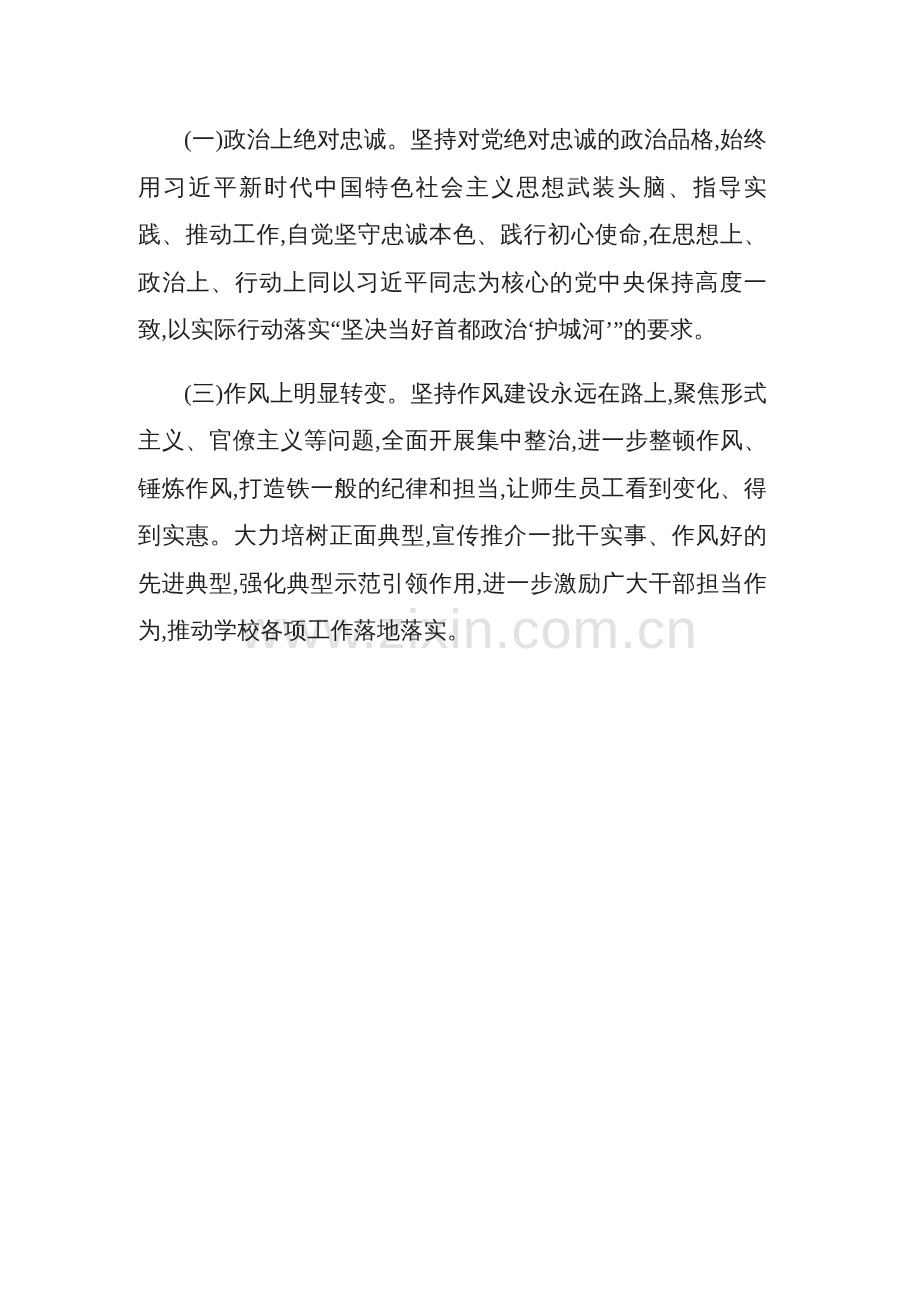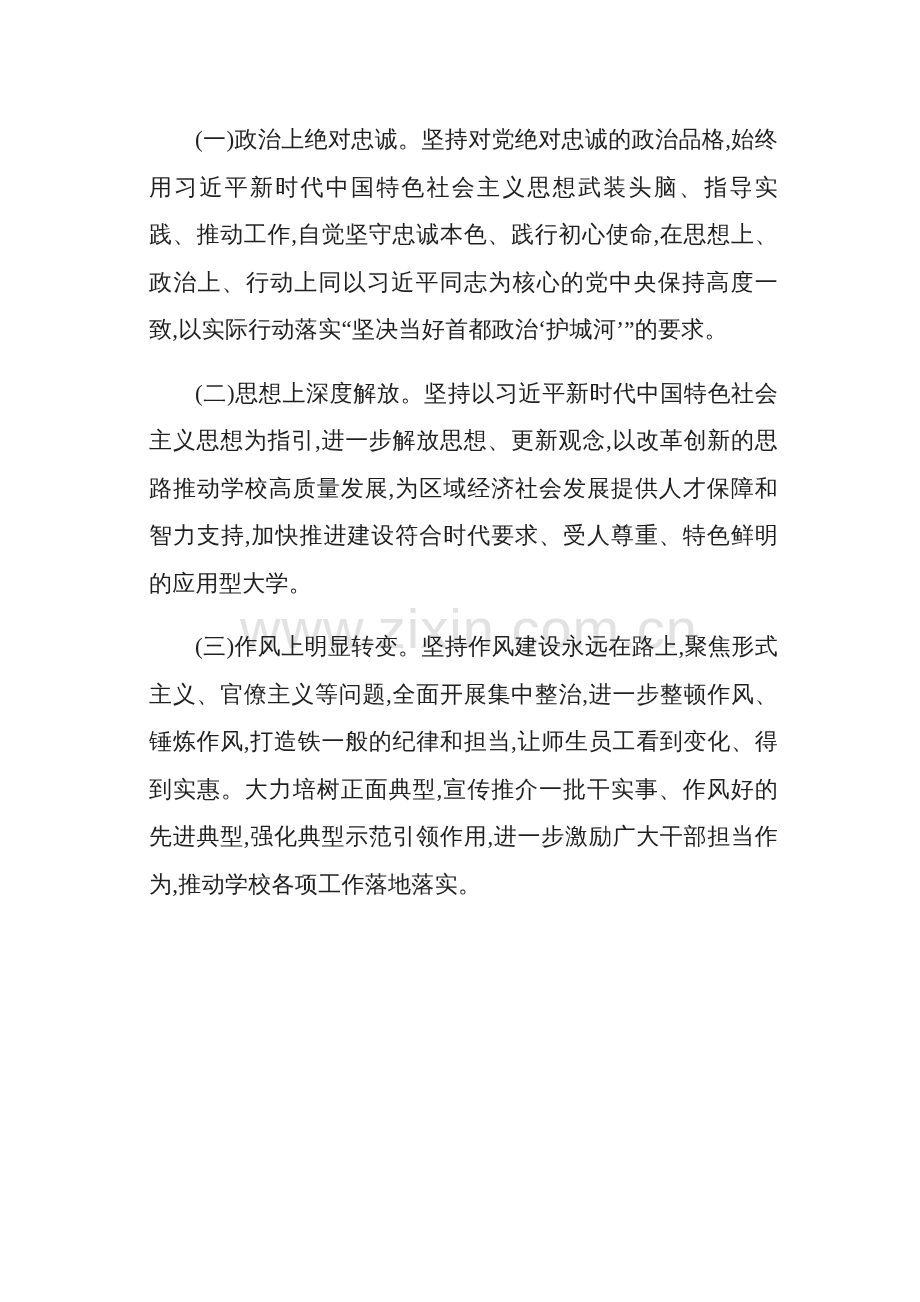--- a/index.html
+++ b/index.html
@@ -28,21 +28,21 @@
     font-family: "Liberation Sans", "DejaVu Sans", sans-serif;
     font-size: 56px;
     font-weight: 400;
     letter-spacing: 1px;
     color: var(--watermark-color);
     white-space: nowrap;
     user-select: none;
   }
   .content {
     position: absolute;
-    left: 149px;
+    left: 138px;
     top: 116px;
     width: 629px;
     z-index: 1;
   }
   .para {
     margin: 0 0 16px 0;
     font-size: 23px;
     line-height: 47.5px;
     color: var(--text-color);
     text-align: justify;
@@ -53,16 +53,15 @@
   }
   .para:last-child { margin-bottom: 0; }
 </style>
 </head>
 <body>
 
 <div class="page">
   <div class="watermark">www.zixin.com.cn</div>
   <div class="content">
     <p class="para">(一)政治上绝对忠诚。坚持对党绝对忠诚的政治品格,始终用习近平新时代中国特色社会主义思想武装头脑、指导实践、推动工作,自觉坚守忠诚本色、践行初心使命,在思想上、政治上、行动上同以习近平同志为核心的党中央保持高度一致,以实际行动落实“坚决当好首都政治‘护城河’”的要求。</p>
-    <p class="para">(二)思想上深度解放。坚持以习近平新时代中国特色社会主义思想为指引,进一步解放思想、更新观念,以改革创新的思路推动学校高质量发展,为区域经济社会发展提供人才保障和智力支持,加快推进建设符合时代要求、受人尊重、特色鲜明的应用型大学。</p>
     <p class="para">(三)作风上明显转变。坚持作风建设永远在路上,聚焦形式主义、官僚主义等问题,全面开展集中整治,进一步整顿作风、锤炼作风,打造铁一般的纪律和担当,让师生员工看到变化、得到实惠。大力培树正面典型,宣传推介一批干实事、作风好的先进典型,强化典型示范引领作用,进一步激励广大干部担当作为,推动学校各项工作落地落实。</p>
   </div>
 </div>
 
 </body></html>

